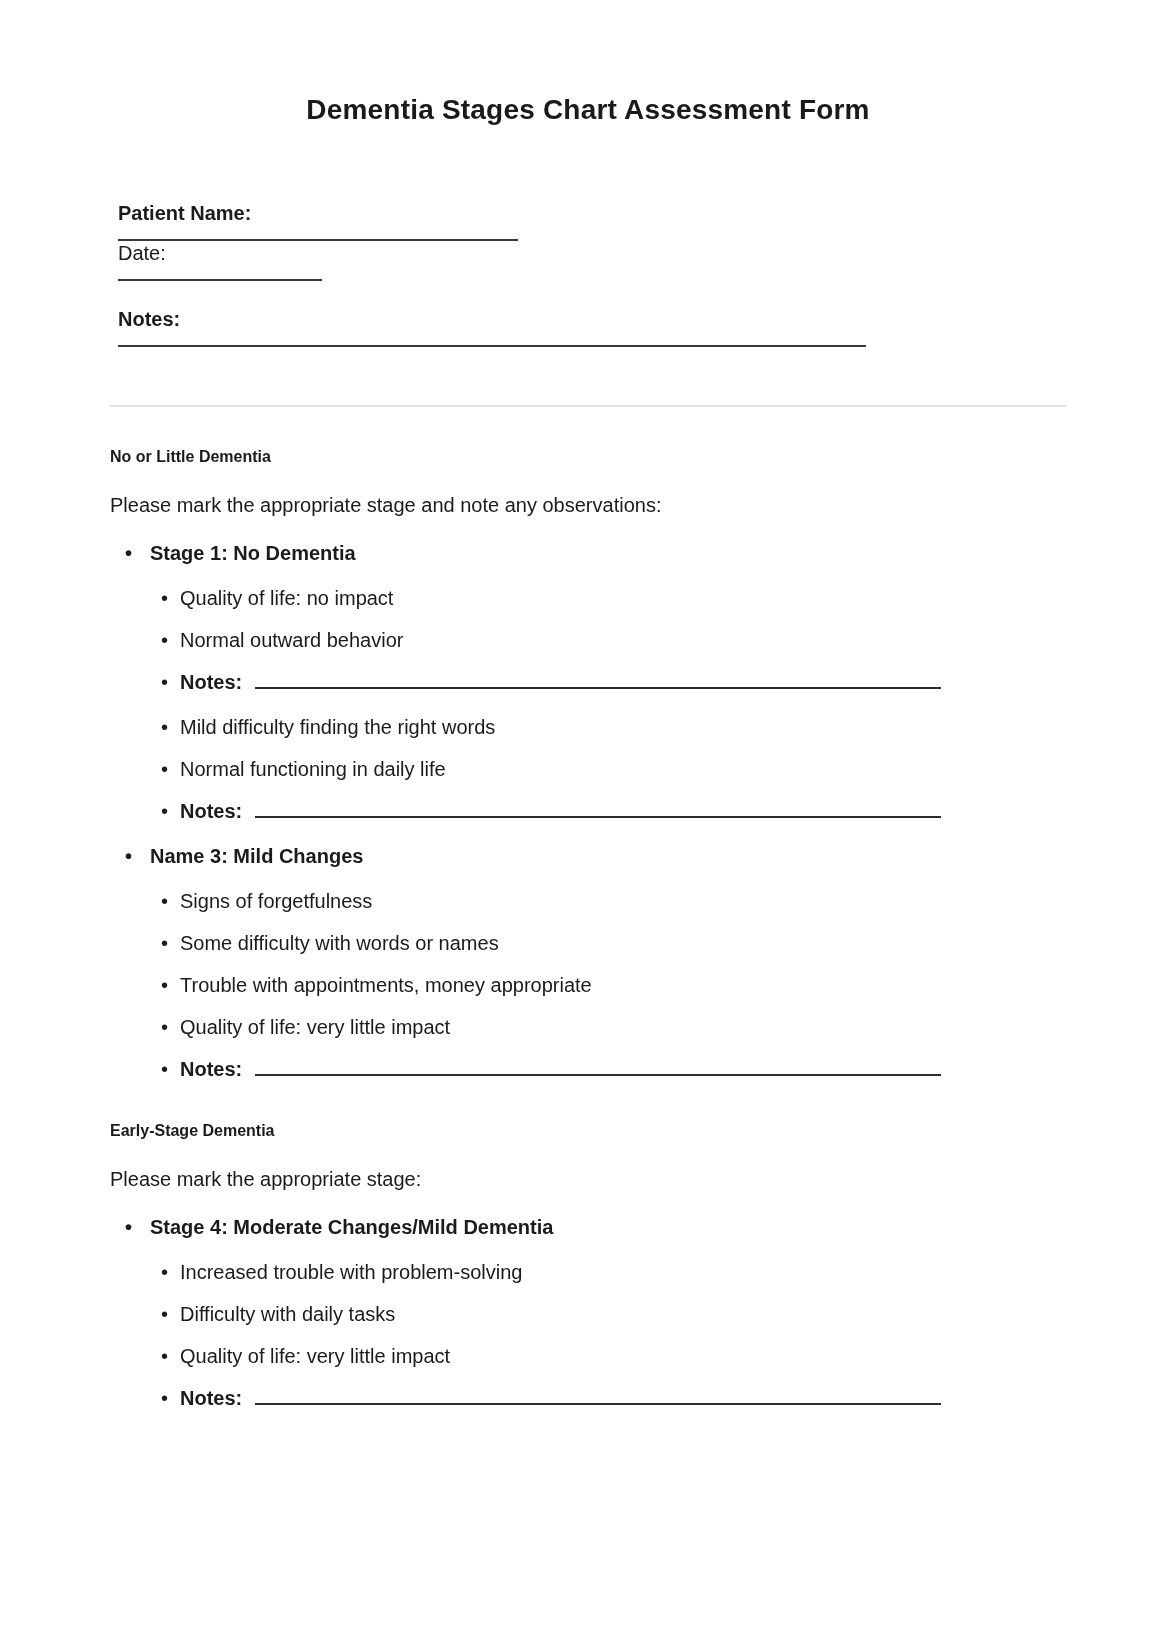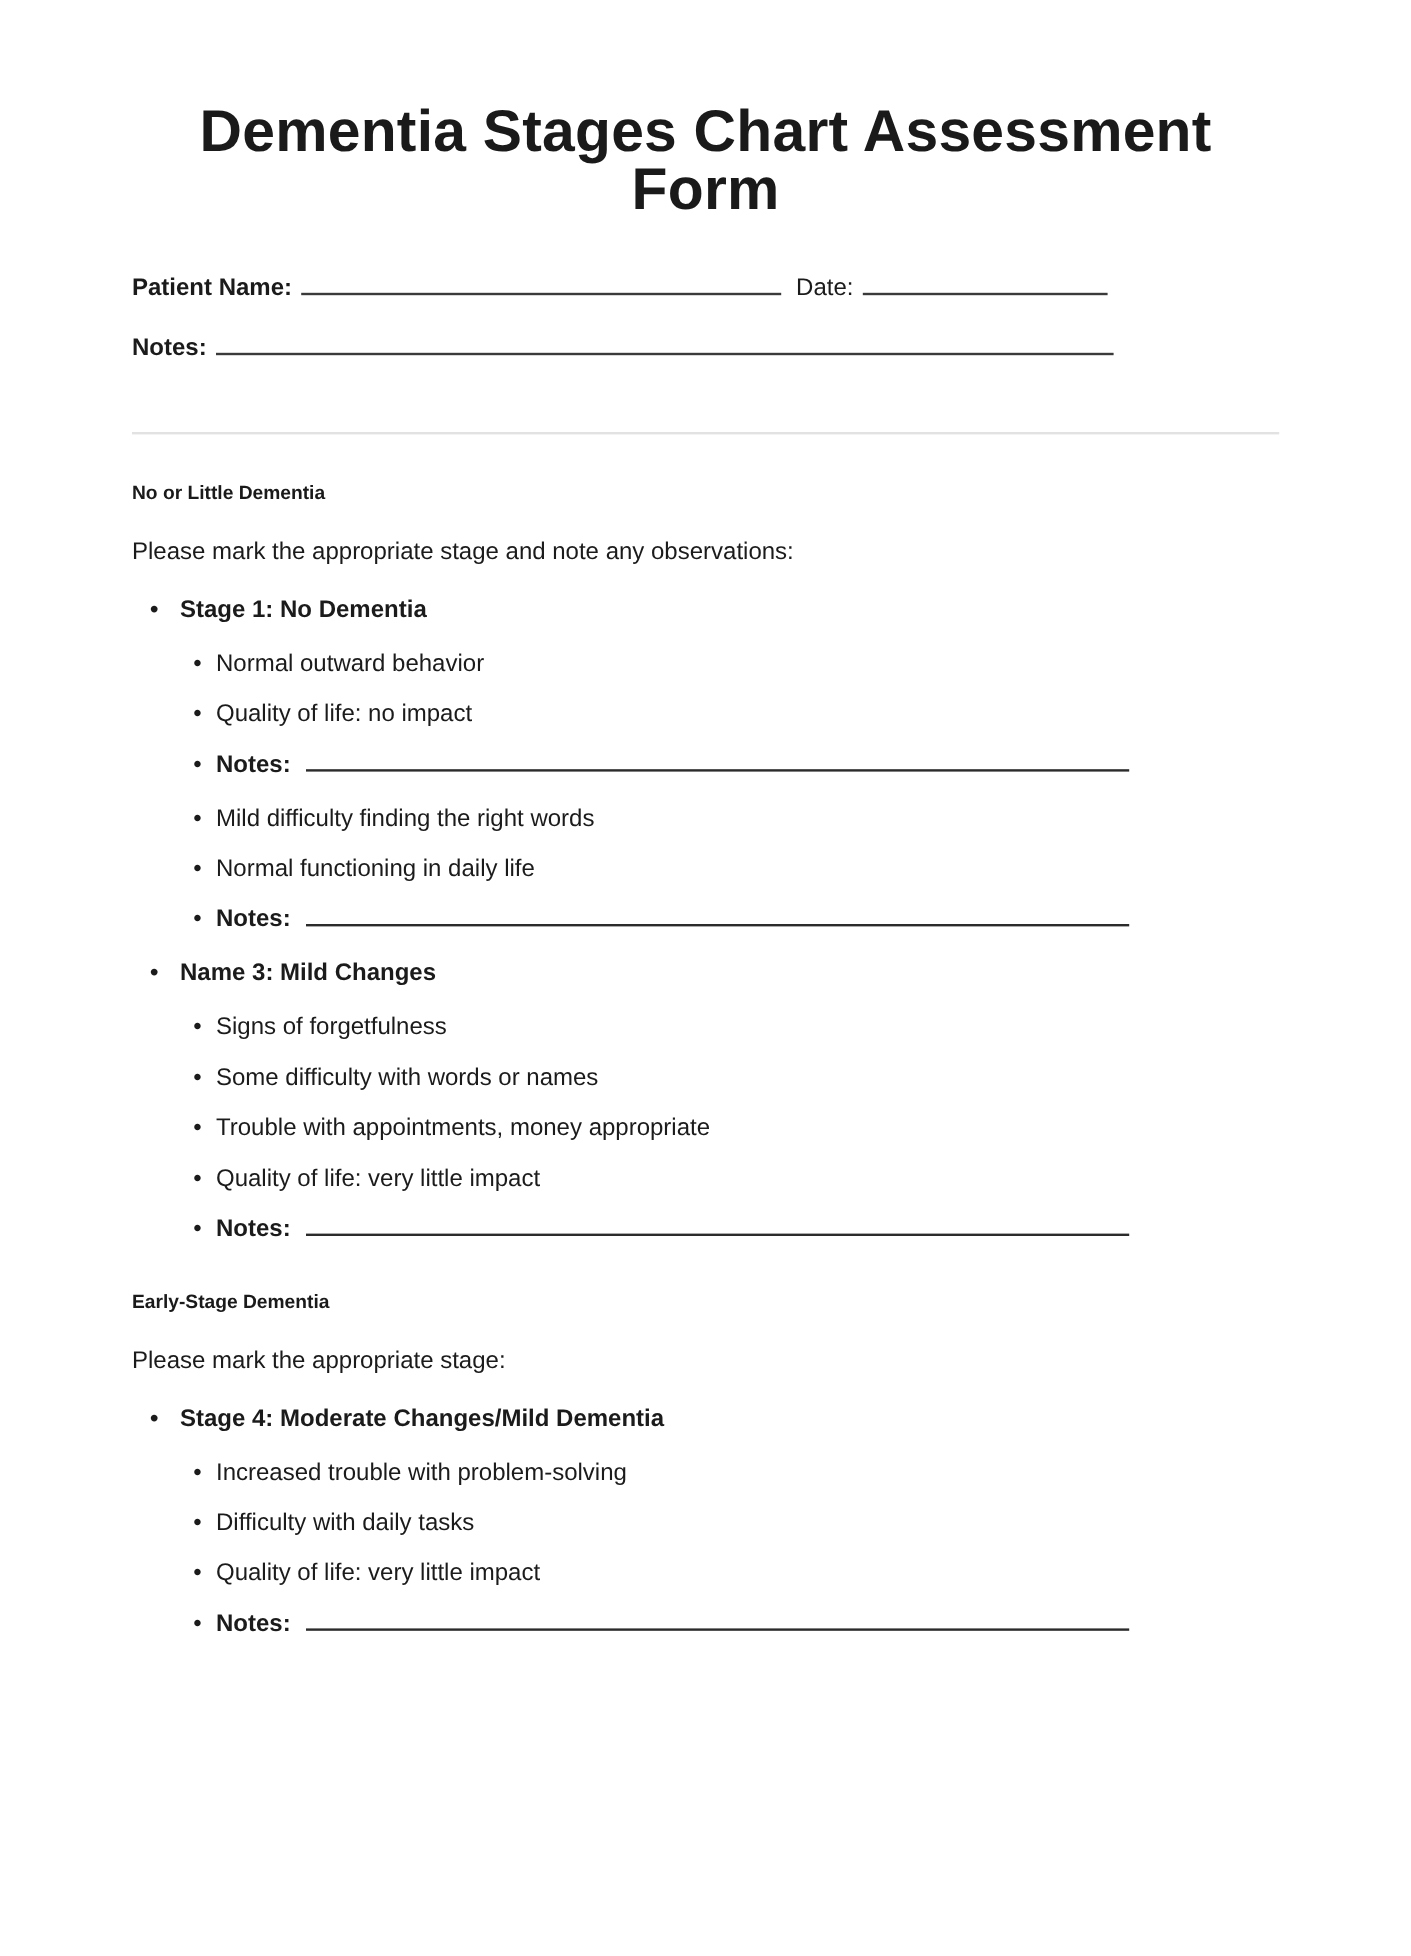--- a/index.html
+++ b/index.html
@@ -8,33 +8,34 @@
     width: 1176px;
     min-height: 1630px;
     background: #ffffff;
     padding: 86px 110px 60px 110px;
     font-family: "Liberation Sans", "DejaVu Sans", sans-serif;
     font-size: 20px;
     line-height: 24px;
     color: #1b1b1b;
   }
   h1.doc-title {
-    font-size: 49px;
+    font-size: 28px;
     line-height: 48px;
     font-weight: bold;
     text-align: center;
-    margin: 0 0 46px 0;
+    margin: 0 0 67px 0;
     color: #1a1a1a;
     letter-spacing: 0.2px;
   }
   .field-row {
     display: flex;
     align-items: baseline;
     margin: 0 0 26px 0;
     white-space: nowrap;
+    flex-direction: column;
   }
   .bold { font-weight: bold; }
   .wline {
     display: inline-block;
     border-bottom: 2px solid #3a3a3a;
     height: 16px;
     vertical-align: baseline;
   }
   .pn-line  { width: 400px; margin-left: 8px; margin-right: 12px; }
   .date-line{ width: 204px; margin-left: 8px; }
@@ -117,22 +118,22 @@
   <hr class="divider">
 
   <h2 class="section-heading">No or Little Dementia</h2>
   <p class="section-intro">Please mark the appropriate stage and note any observations:</p>
 
   <ul class="stage-list">
 
     <li class="stage">
       <div class="stage-title">Stage 1: No Dementia</div>
       <ul class="sub-list">
+        <li>Quality of life: no impact</li>
         <li>Normal outward behavior</li>
-        <li>Quality of life: no impact</li>
         <li>
           <span class="bold">Notes:</span>
           <span class="nline"></span>
         </li>
       </ul>
     </li>
 
     <li class="stage">
       <ul class="sub-list">
         <li>Mild difficulty finding the right words</li>

